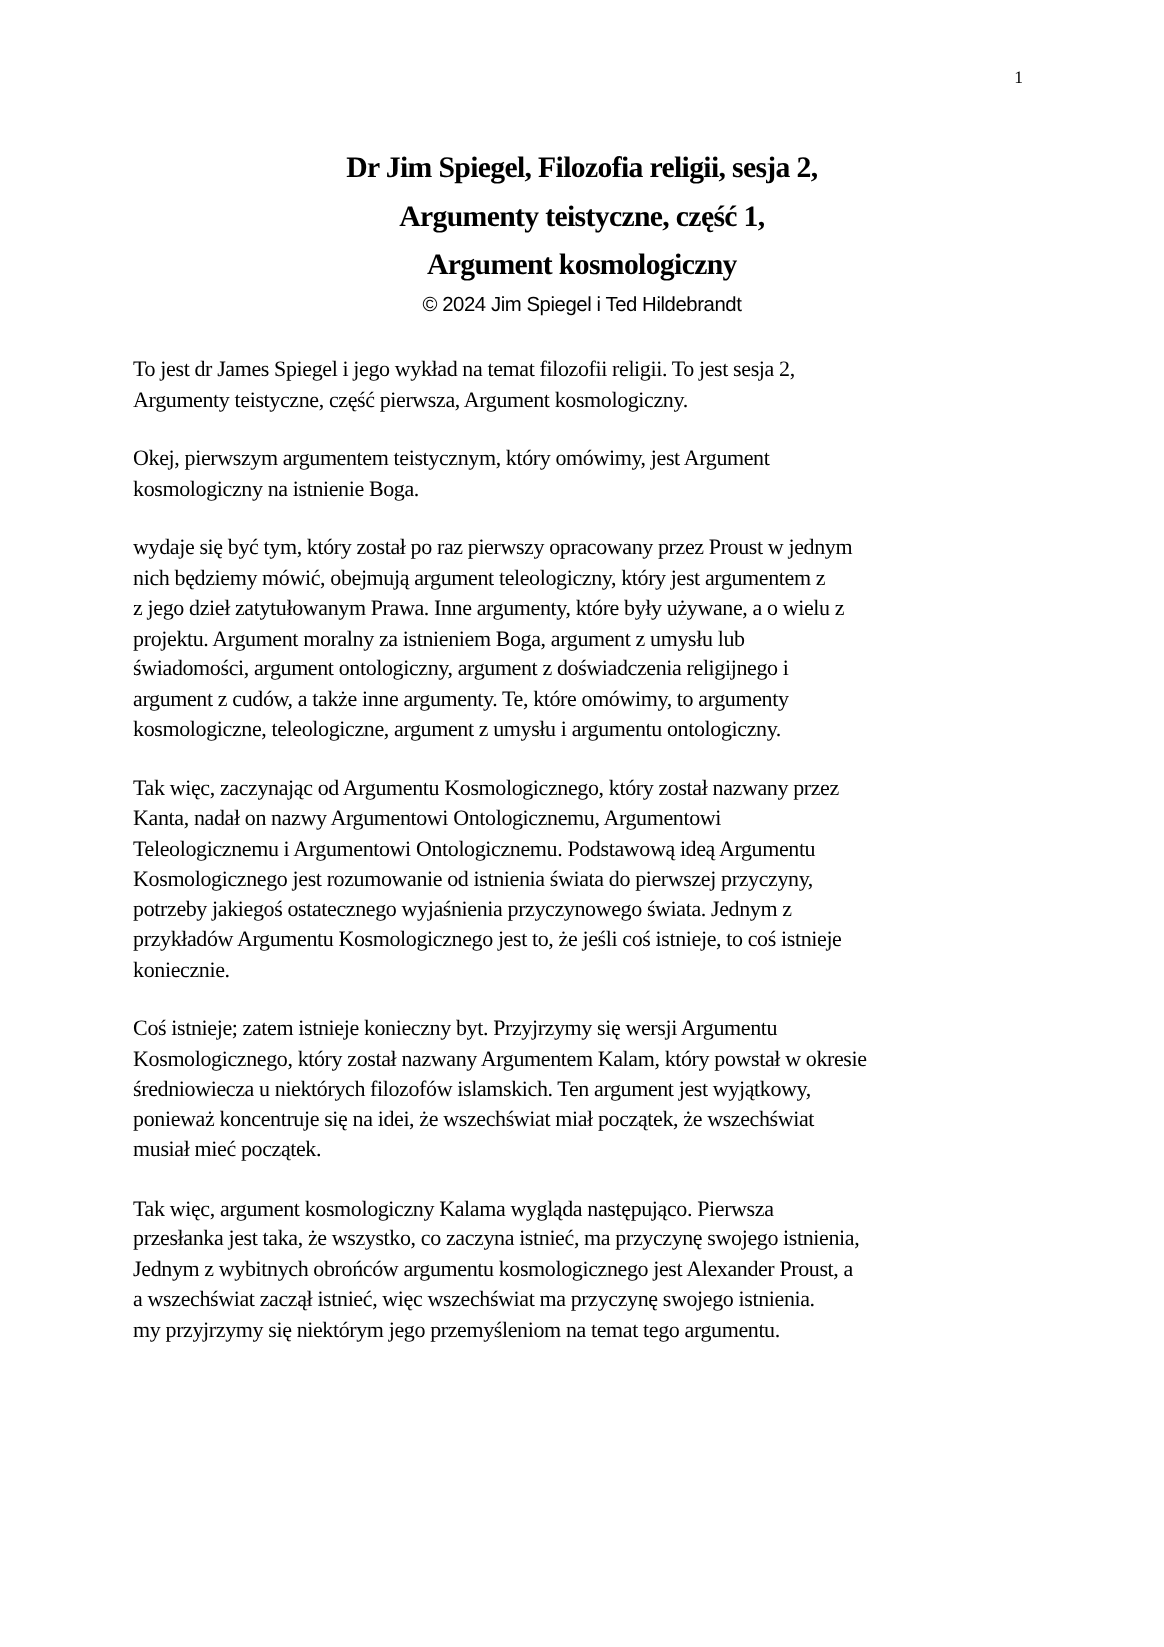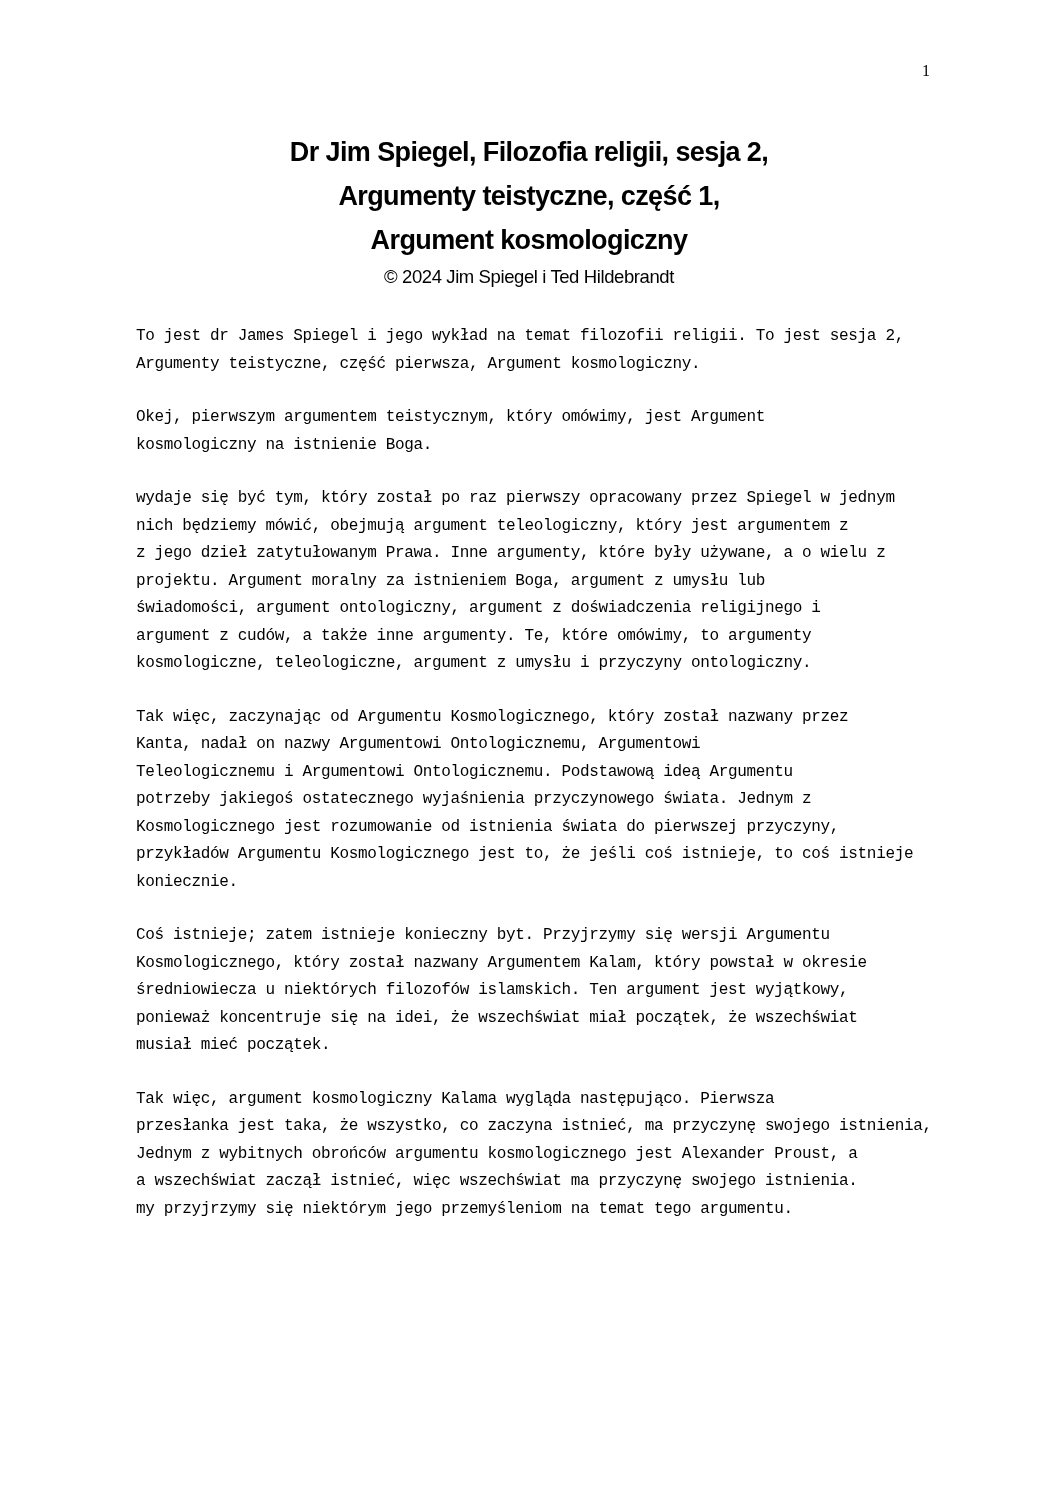--- a/index.html
+++ b/index.html
@@ -8,27 +8,28 @@
     position: absolute; top: 62px; left: 922px;
     font-family: "Liberation Serif", serif; font-size: 16px;
   }
   .title-block {
     position: absolute; top: 130px; left: 0; width: 1058px; text-align: center;
     font-family: "Liberation Sans", sans-serif;
   }
   .title-line {
     font-weight: bold; font-size: 27px; line-height: 44px; letter-spacing: -0.6px;
     display: block;
+    font-family: Liberation Serif, serif;
   }
   .copyright {
     display: block; font-size: 18.5px; line-height: 26px; letter-spacing: -0.4px; margin-top: 2px;
   }
   .body-text {
-    position: absolute; top: 323px; left: 136px; width: 820px;
-    font-family: Liberation Mono, monospace; font-size: 16px; letter-spacing: -0.35px;
+    position: absolute; top: 323px; left: 121px; width: 820px;
+    font-family: Liberation Serif, serif; font-size: 20px; letter-spacing: -0.35px;
   }
   .para { margin: 0 0 26px 0; }
   .line { display: block; line-height: 27.5px; white-space: nowrap; }
 </style>
 </head>
 <body>
 
 <div class="page-number">1</div>
 
 <div class="title-block">
@@ -41,34 +42,34 @@
 <div class="body-text">
   <p class="para">
     <span class="line">To jest dr James Spiegel i jego wykład na temat filozofii religii. To jest sesja 2,</span>
     <span class="line">Argumenty teistyczne, część pierwsza, Argument kosmologiczny.</span>
   </p>
   <p class="para">
     <span class="line">Okej, pierwszym argumentem teistycznym, który omówimy, jest Argument</span>
     <span class="line">kosmologiczny na istnienie Boga.</span>
   </p>
   <p class="para">
-    <span class="line">wydaje się być tym, który został po raz pierwszy opracowany przez Spiegel w jednym</span>
+    <span class="line">wydaje się być tym, który został po raz pierwszy opracowany przez Proust w jednym</span>
     <span class="line">nich będziemy mówić, obejmują argument teleologiczny, który jest argumentem z</span>
     <span class="line">z jego dzieł zatytułowanym Prawa. Inne argumenty, które były używane, a o wielu z</span>
     <span class="line">projektu. Argument moralny za istnieniem Boga, argument z umysłu lub</span>
     <span class="line">świadomości, argument ontologiczny, argument z doświadczenia religijnego i</span>
     <span class="line">argument z cudów, a także inne argumenty. Te, które omówimy, to argumenty</span>
-    <span class="line">kosmologiczne, teleologiczne, argument z umysłu i przyczyny ontologiczny.</span>
+    <span class="line">kosmologiczne, teleologiczne, argument z umysłu i argumentu ontologiczny.</span>
   </p>
   <p class="para">
     <span class="line">Tak więc, zaczynając od Argumentu Kosmologicznego, który został nazwany przez</span>
     <span class="line">Kanta, nadał on nazwy Argumentowi Ontologicznemu, Argumentowi</span>
     <span class="line">Teleologicznemu i Argumentowi Ontologicznemu. Podstawową ideą Argumentu</span>
+    <span class="line">Kosmologicznego jest rozumowanie od istnienia świata do pierwszej przyczyny,</span>
     <span class="line">potrzeby jakiegoś ostatecznego wyjaśnienia przyczynowego świata. Jednym z</span>
-    <span class="line">Kosmologicznego jest rozumowanie od istnienia świata do pierwszej przyczyny,</span>
     <span class="line">przykładów Argumentu Kosmologicznego jest to, że jeśli coś istnieje, to coś istnieje</span>
     <span class="line">koniecznie.</span>
   </p>
   <p class="para">
     <span class="line">Coś istnieje; zatem istnieje konieczny byt. Przyjrzymy się wersji Argumentu</span>
     <span class="line">Kosmologicznego, który został nazwany Argumentem Kalam, który powstał w okresie</span>
     <span class="line">średniowiecza u niektórych filozofów islamskich. Ten argument jest wyjątkowy,</span>
     <span class="line">ponieważ koncentruje się na idei, że wszechświat miał początek, że wszechświat</span>
     <span class="line">musiał mieć początek.</span>
   </p>

